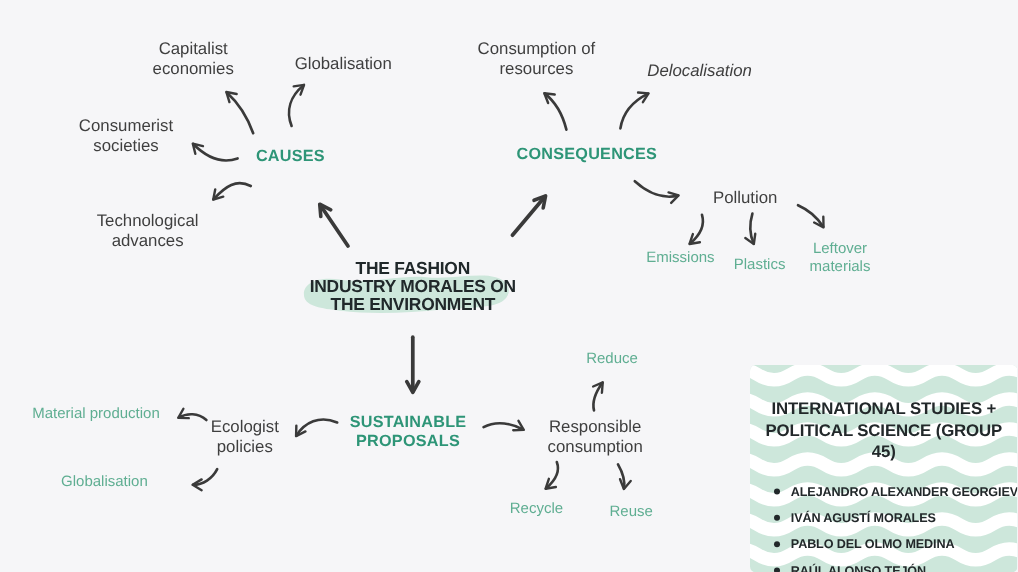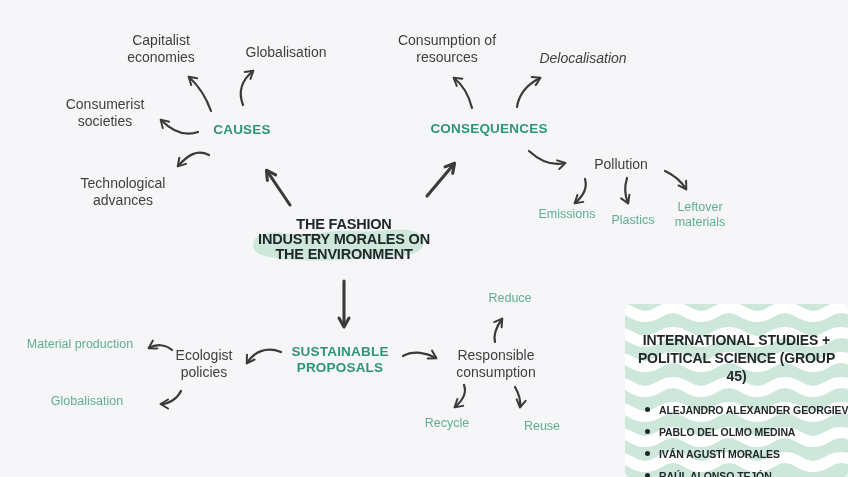--- a/index.html
+++ b/index.html
@@ -114,21 +114,21 @@
   <div class="node sub" style="left:567px;top:215px;">Emissions</div>
   <div class="node sub" style="left:633px;top:221px;">Plastics</div>
   <div class="node sub wrap" style="left:700px;top:215px;width:88px;">Leftover materials</div>
 
   <div class="node wrap" style="left:204px;top:364px;width:86px;">Ecologist policies</div>
   <div class="node sub" style="left:80px;top:345px;">Material production</div>
   <div class="node sub" style="left:87px;top:402px;">Globalisation</div>
   <div class="node wrap" style="left:496px;top:364px;width:116px;">Responsible consumption</div>
   <div class="node sub" style="left:510px;top:299px;">Reduce</div>
   <div class="node sub" style="left:447px;top:424px;text-align:center;">Recycle</div>
-  <div class="node sub" style="left:526px;top:427px;margin-left:16px;">Reuse</div>
+  <div class="node sub" style="left:526px;top:427px;">Reuse</div>
 
   <div class="group-box">
     <svg class="waves" width="223" height="173" viewBox="0 0 223 173">
       <rect x="0" y="0" width="223" height="173" fill="#CDE7DB"></rect>
       <defs>
         <path id="wv" d="M-22,0 Q-8,-9 6,0 T 34,0 T 62,0 T 90,0 T 118,0 T 146,0 T 174,0 T 202,0 T 230,0 T 258,0" fill="none" stroke="#FFFFFF" stroke-width="11" stroke-linecap="round"></path>
       </defs>
       <use href="#wv" y="8"></use>
       <use href="#wv" y="33"></use>
       <use href="#wv" y="58"></use>
@@ -140,25 +140,25 @@
     </svg>
     <div class="content">
       <div class="gb-heading">INTERNATIONAL STUDIES + POLITICAL SCIENCE (GROUP 45)</div>
       <div class="gb-members">
         <div class="gb-member">
           <span class="gb-dot"></span>
           <span class="txt">ALEJANDRO ALEXANDER GEORGIEV</span>
         </div>
         <div class="gb-member">
           <span class="gb-dot"></span>
-          <span class="txt">PABLO DEL OLMO MEDINA</span>
+          <span class="txt">IVÁN AGUSTÍ MORALES</span>
         </div>
         <div class="gb-member">
           <span class="gb-dot"></span>
-          <span class="txt">IVÁN AGUSTÍ MORALES</span>
+          <span class="txt">PABLO DEL OLMO MEDINA</span>
         </div>
         <div class="gb-member">
           <span class="gb-dot"></span>
           <span class="txt">RAÚL ALONSO TEJÓN</span>
         </div>
       </div>
     </div>
   </div>
 
 </div>

